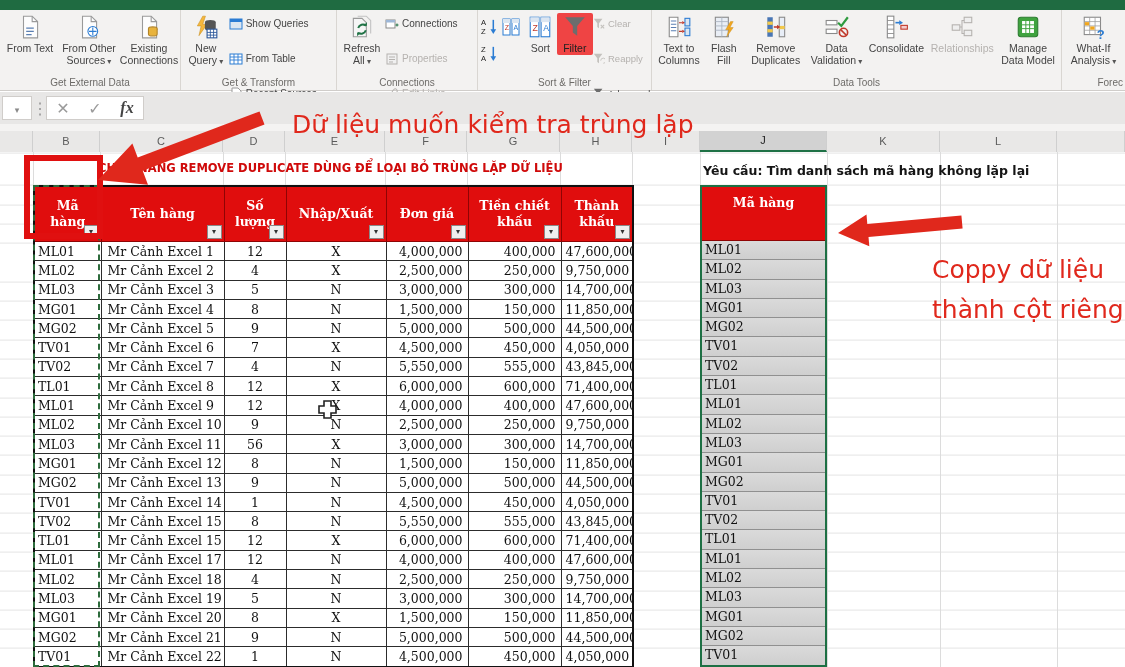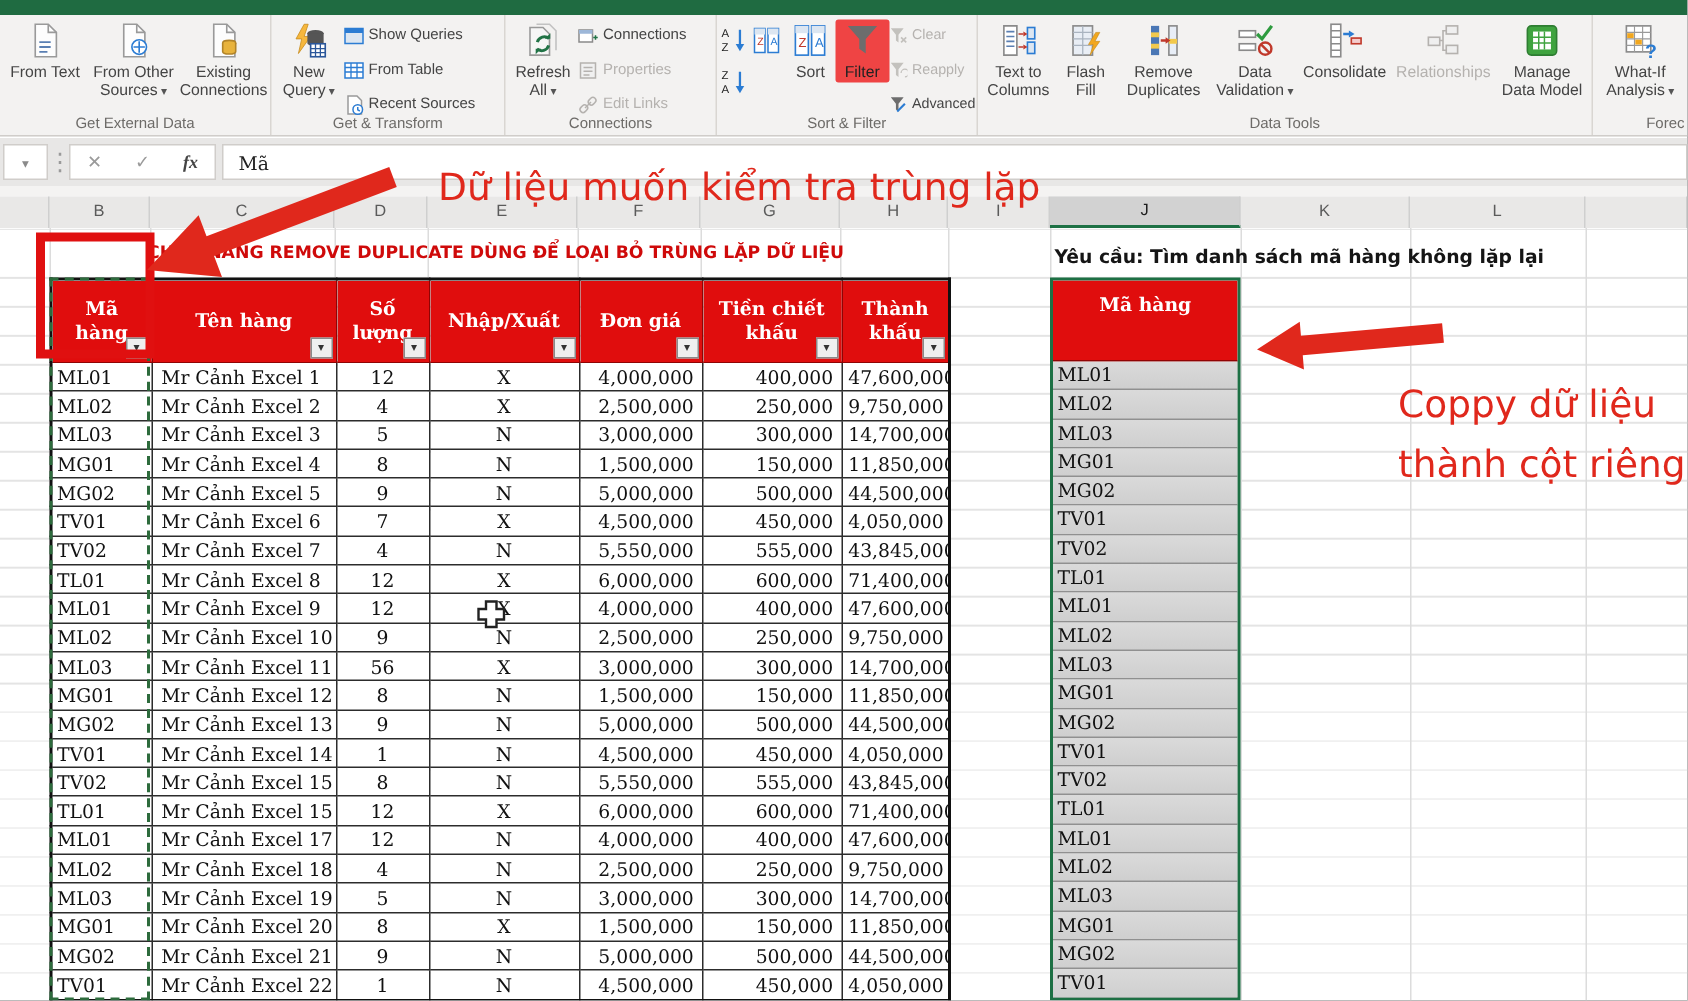--- a/index.html
+++ b/index.html
@@ -10,35 +10,35 @@
   
   #ribbon{position:absolute;left:0;top:10px;width:1125px;height:80px;background:#f3f2f1;
           border-bottom:1px solid #d0cdca;display:flex;}
   .rgroup{position:relative;height:100%;border-right:1px solid #d9d6d2;box-sizing:border-box;flex:0 0 auto;}
   .rgname{position:absolute;left:0;right:0;bottom:2px;text-align:center;font-size:10px;color:#6d6b68;white-space:nowrap;overflow:hidden;}
   .rbtns{display:flex;align-items:flex-start;padding:3px 2px 0 2px;height:62px;box-sizing:border-box;}
   .rbig{display:flex;flex-direction:column;align-items:center;text-align:center;cursor:default;padding-top:1px;}
   .rbig .ric{width:26px;height:26px;flex:0 0 auto;}
   .rlabel{font-size:10.5px;line-height:11.5px;color:#444;margin-top:3px;white-space:normal;}
   .rbig.hl{background:#ef4444;border-radius:2px;}
-  .stack{display:flex;flex-direction:column;justify-content:flex-start;gap:8px;padding-top:3px;}
+  .stack{display:flex;flex-direction:column;justify-content:flex-start;gap:20px;padding-top:3px;}
   .rsmall{display:flex;align-items:center;gap:3px;font-size:10px;color:#444;white-space:nowrap;height:15px;}
   .rsmall svg{flex:0 0 auto;}
   .rsmall.dis{color:#b5b2af;}
   .dis .rlabel{color:#b5b2af;}
   .sortcol{display:flex;flex-direction:column;gap:4px;padding-top:4px;}
   .dd::after{content:" ▾";font-size:8px;color:#555;}
   
   #fbar{position:absolute;left:0;top:92px;width:1125px;height:32px;background:#e8e7e6;display:flex;align-items:center;}
   .nbox{width:28px;height:22px;background:#fff;border:1px solid #d0cdca;margin-left:2px;display:flex;align-items:center;justify-content:center;}
   .dd2::before{content:"▾";font-size:9px;color:#8a8a8a;}
   .dots{width:14px;text-align:center;color:#9a9a9a;}
   .dots::before{content:"⋮";}
   .fxbox{width:96px;height:22px;background:#fff;border:1px solid #d0cdca;display:flex;align-items:center;justify-content:space-around;}
-  .fb{font-size:12px;color:#9a9a9a;}
+  .fb{font-size:16px;color:#9a9a9a;}
   .fb.x::before{content:"✕";}
   .fb.ok::before{content:"✓";}
   .fb.fx{font-family:"Liberation Serif",serif;font-style:italic;color:#444;font-weight:bold;}
   .finput{flex:1;height:22px;background:#fff;border:1px solid #d0cdca;margin:0 0 0 4px;display:flex;align-items:center;
           font-family:"DejaVu Serif","Liberation Serif",serif;font-size:12.5px;color:#222;padding-left:10px;}
   
   #strip-gap{position:absolute;left:0;top:124px;width:1125px;height:7px;background:#f4f3f2;}
   #col-strip{position:absolute;left:0;top:131px;width:1125px;height:21px;background:#e9e8e7;display:flex;
              border-bottom:1px solid #bcbcbc;}
   .col-letter{box-sizing:border-box;border-right:1px solid #cfcfcf;text-align:center;font-size:11px;color:#5b5b5b;
@@ -370,23 +370,20 @@
 
 <div id="fbar">
   <div class="nbox">
         <span class="dd2"></span>
       </div>
   <div class="dots"></div>
   <div class="fxbox">
     <span class="fb x"></span>
     <span class="fb ok"></span>
     <span class="fb fx">fx</span>
-  </div>
-  <div class="finput">
-    <span>Mã</span>
   </div>
 </div>
 
 <div id="strip-gap"></div>
 <div id="col-strip">
       <div class="col-letter" style="width: 33px;"></div>
       <div class="col-letter" style="width: 67px;">B</div>
       <div class="col-letter" style="width: 123px;">C</div>
       <div class="col-letter" style="width: 62px;">D</div>
       <div class="col-letter" style="width: 100px;">E</div>

